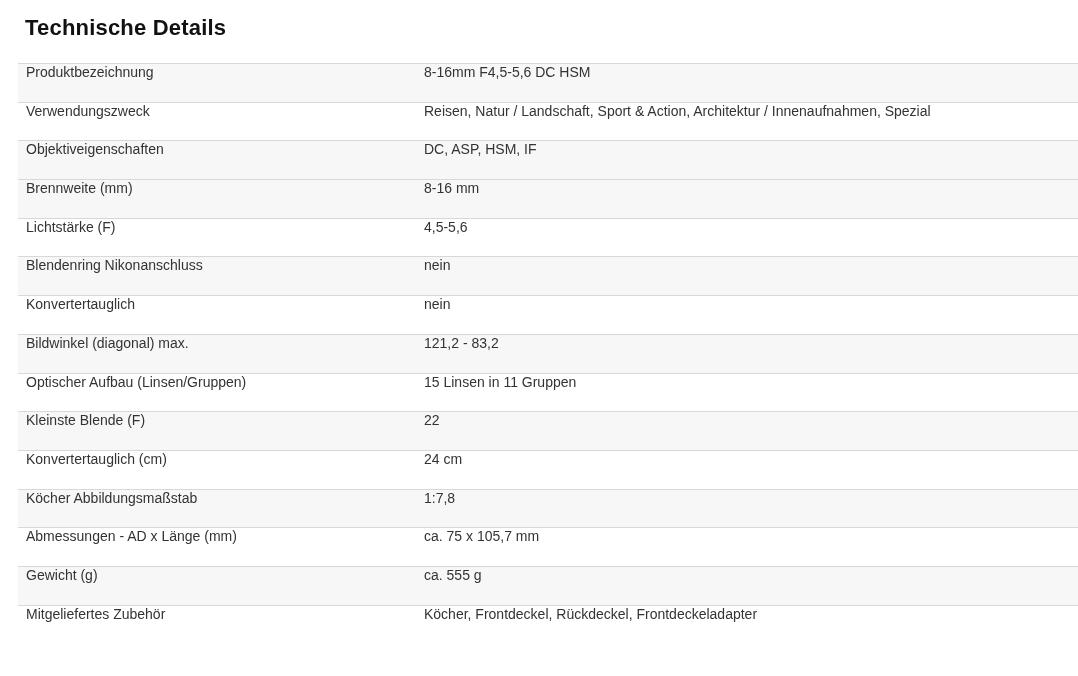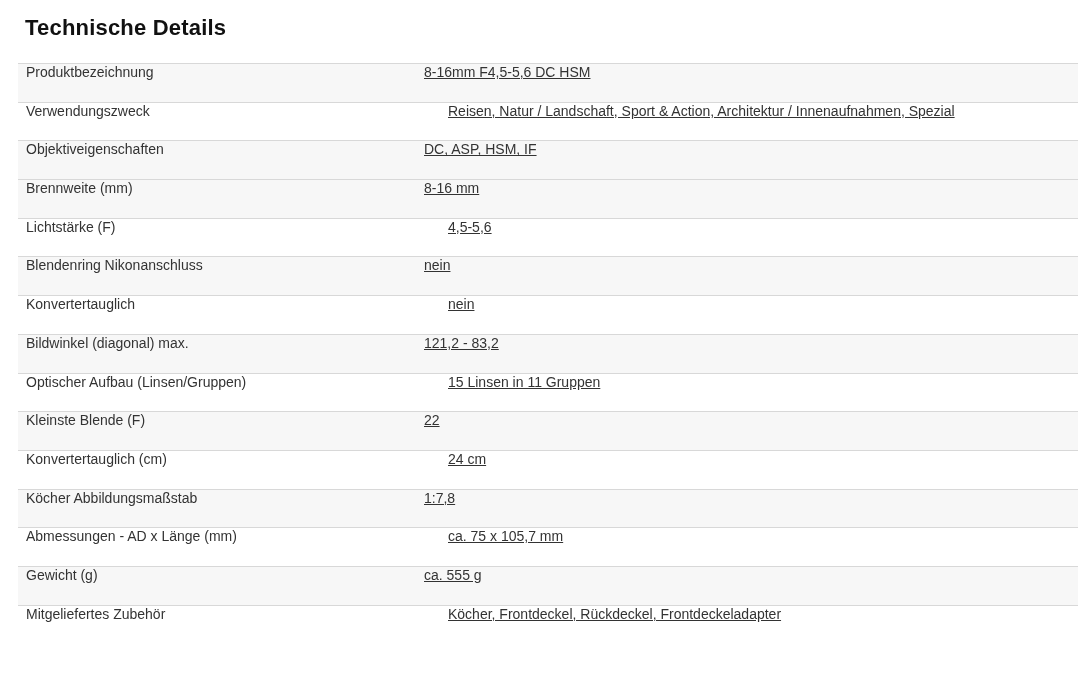--- a/index.html
+++ b/index.html
@@ -33,33 +33,32 @@
   }
   .table-row {
     display: flex;
     align-items: flex-start;
     height: 38.7px;
     border-top: 1px solid #d8d8d8;
     font-size: 14px;
     color: #333333;
   }
   .table-row.odd  { background: #f7f7f7; }
-  .table-row.even { background: #ffffff; gap: 24px; }
+  .table-row.even { background: #ffffff; }
   .cell-label {
     flex: none;
     width: 406px;
     padding-left: 8px;
     white-space: nowrap;
     overflow: hidden;
   }
   .cell-value {
     flex: 1;
     white-space: nowrap;
     overflow: hidden;
-    text-decoration: underline;
   }
 </style>
 </head>
 <body>
 
 <div class="page">
   <h1 class="page-title">Technische Details</h1>
   <div class="details-table" id="details-table">
       <div class="table-row odd">
         <div class="cell-label">Produktbezeichnung</div>

